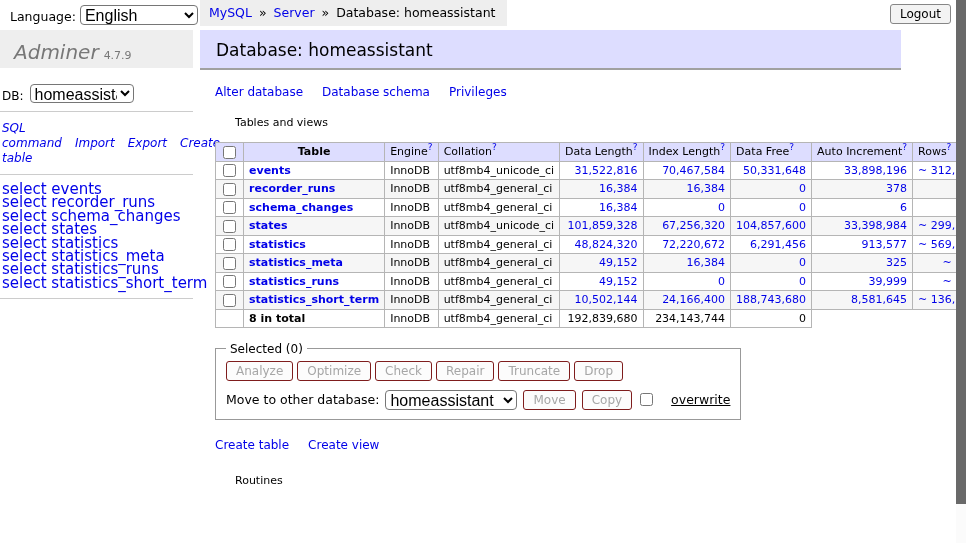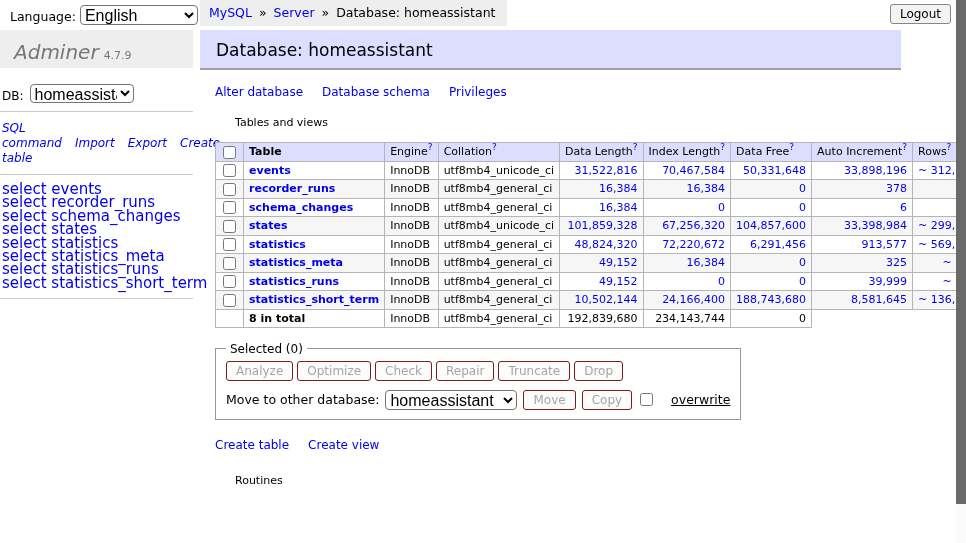--- a/index.html
+++ b/index.html
@@ -41,21 +41,21 @@
   #h3-tables { margin-top:17px; }
   fieldset { border:1px solid #999; width:-moz-fit-content; width:fit-content; padding:3px 8px 8px 8px; }
   legend { padding:0 4px; font-size:12px; }
   #search-fieldset { margin-top:13px; }
   #search-input { border:1px solid #767676; height:18px; width:142px; font-size:12px; font-family:inherit; padding:0 3px; }
   #search-button { margin-left:4px; padding:1px 8px; }
   
   #tables-table { margin-top:13px; border-collapse:collapse; font-size:11px; }
   #tables-table th, #tables-table td { border:1px solid #b5b5b5; padding:2px 5px; white-space:nowrap; }
   #tables-table thead th { background:#ddf; font-weight:normal; text-align:left; }
-  #tables-table thead th.thname { font-weight:bold; text-align:left; }
+  #tables-table thead th.thname { font-weight:bold; text-align:center; }
   #tables-table thead th.thcheck { text-align:center; }
   #tables-table tbody tr:nth-child(even) td { background:#f6f6f6; }
   #tables-table td.num { text-align:right; }
   #tables-table td.check { text-align:center; width:22px; }
   #tables-table a.tname { font-weight:bold; }
   #tables-table td.noborder { border:none; background:#fff !important; }
   #tables-table input[type=checkbox], #selected-fieldset input[type=checkbox] { width:13px; height:13px; margin:0 2px; vertical-align:middle; }
   sup.help { color:#0000e8; font-size:9px; vertical-align:super; line-height:0; }
   
   #selected-fieldset { margin-top:14px; padding:5px 10px 9px 10px; }

